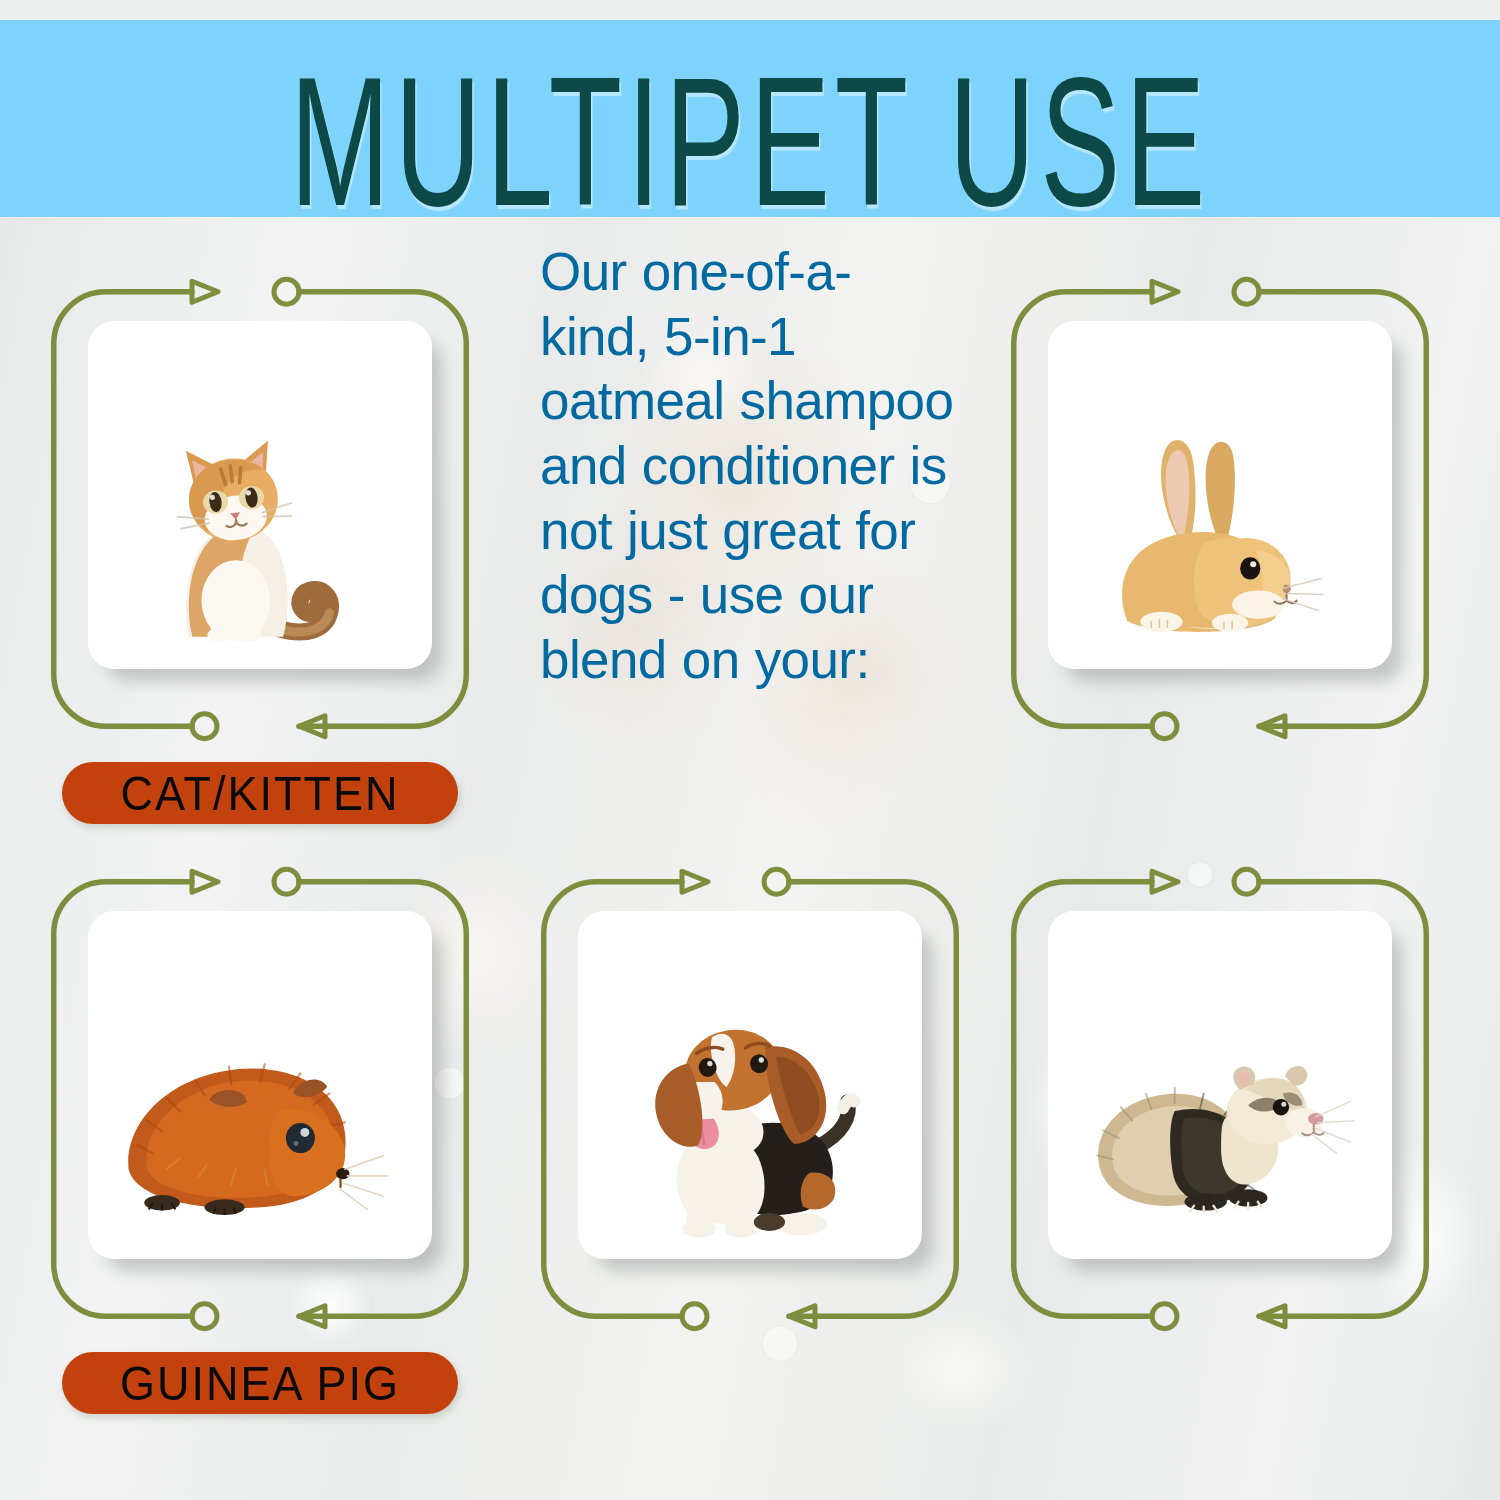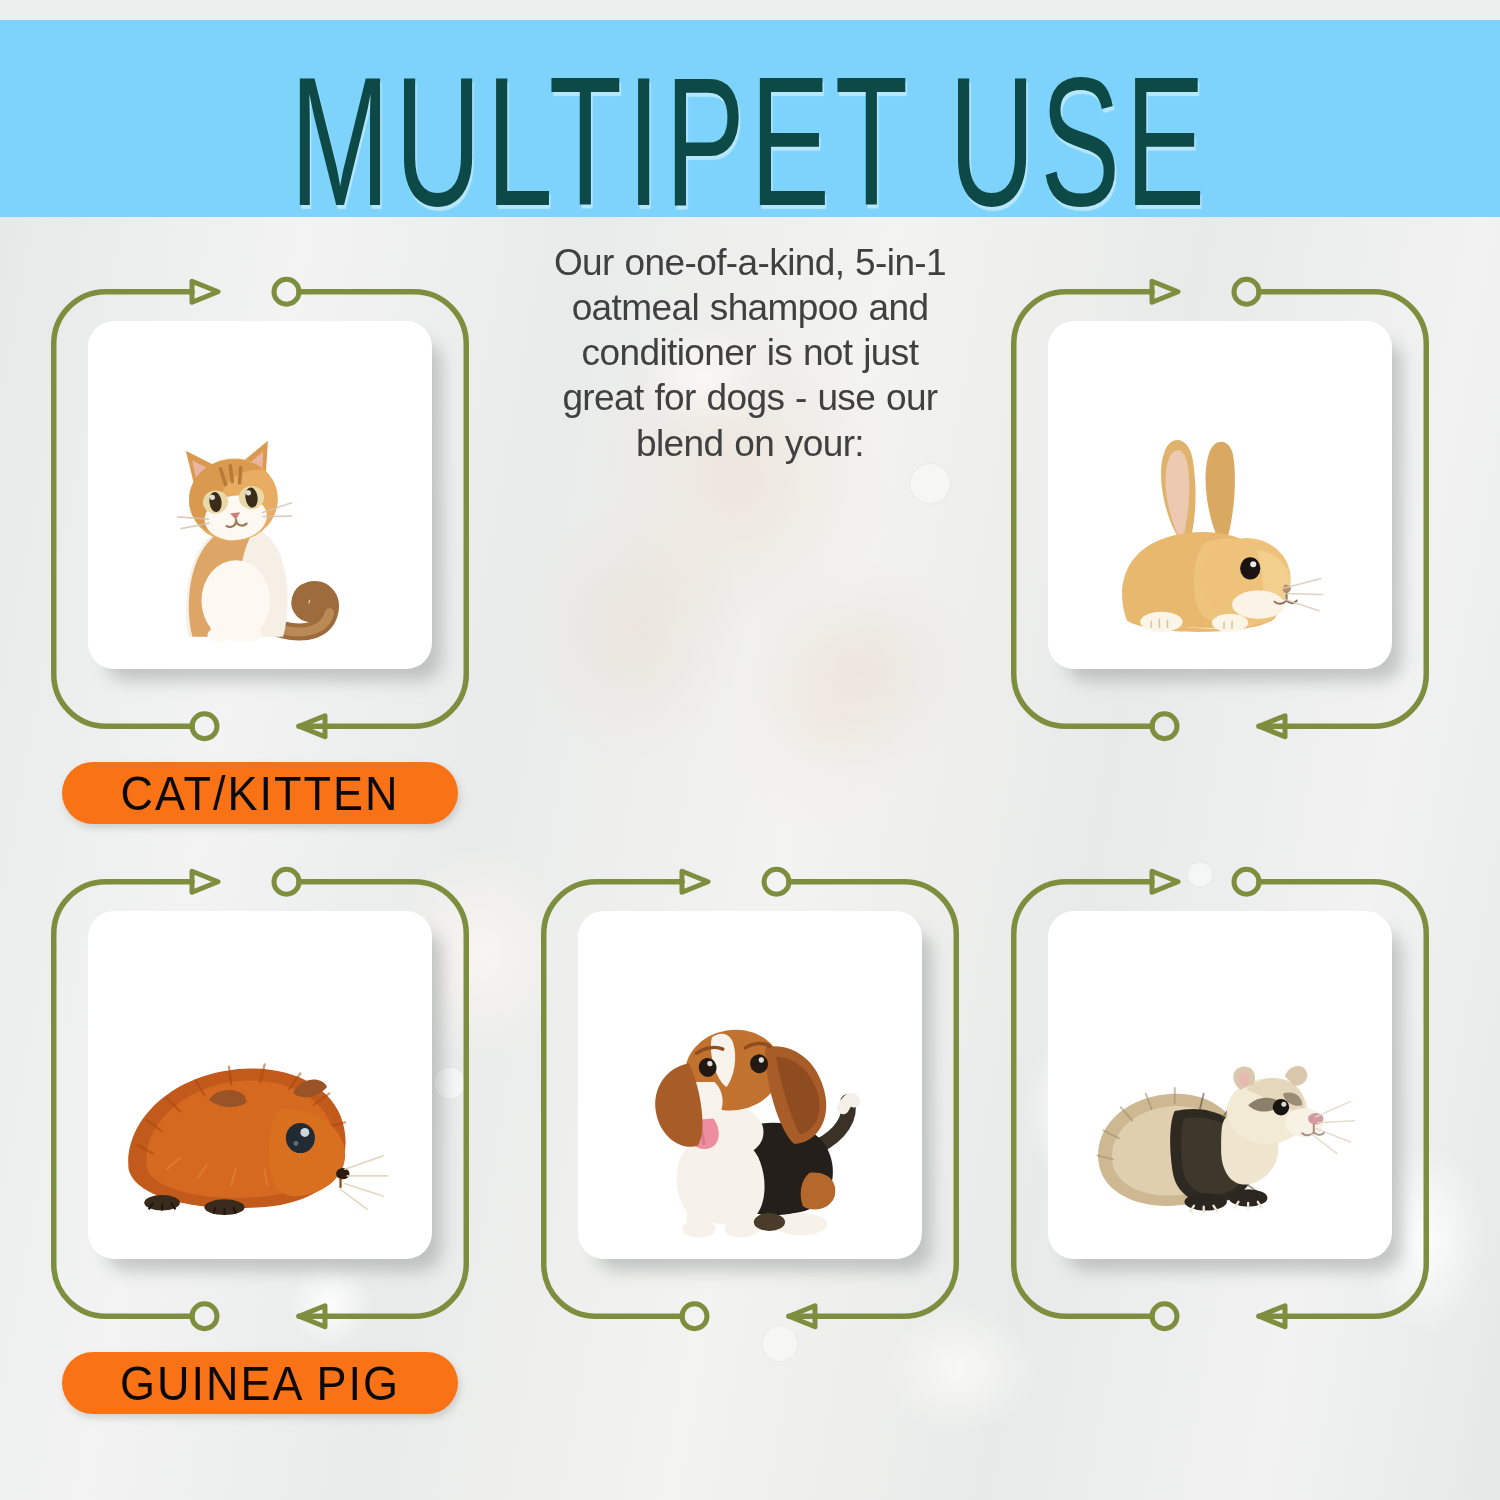--- a/index.html
+++ b/index.html
@@ -143,21 +143,21 @@
     display: block;
   }
 
   
   .pet-label {
     position: absolute;
     left: 12px;
     width: 396px;
     height: 62px;
     top: 474px;
-    background: #f97316;
+    background: #c2410c;
     border-radius: 31px;
     display: flex;
     align-items: center;
     justify-content: center;
     box-shadow: 2px 4px 7px rgba(130,135,130,0.30);
   }
   .pet-label-text {
     font-family: "Liberation Sans", sans-serif;
     font-size: 47px;
     font-weight: 300;
@@ -168,27 +168,27 @@
     transform: scaleY(1.06);
   }
   .pet-label.narrow .pet-label-text { font-size: 45px; letter-spacing: 2px; }
 
   
   #blurb {
     position: absolute;
     left: 540px;
     top: 240px;
     width: 420px;
-    text-align: center;
+    text-align: left;
     font-family: "Liberation Sans", sans-serif;
     font-weight: 300;
-    font-size: 37px;
+    font-size: 53px;
     line-height: 1.22;
     letter-spacing: -0.6px;
-    color: #404040;
+    color: #0369a1;
     word-spacing: 1px;
   }
 </style>
 </head>
 <body>
 
 <div id="page">
 
   <div id="bg-texture"></div>
   <div id="bg-warm"></div>

